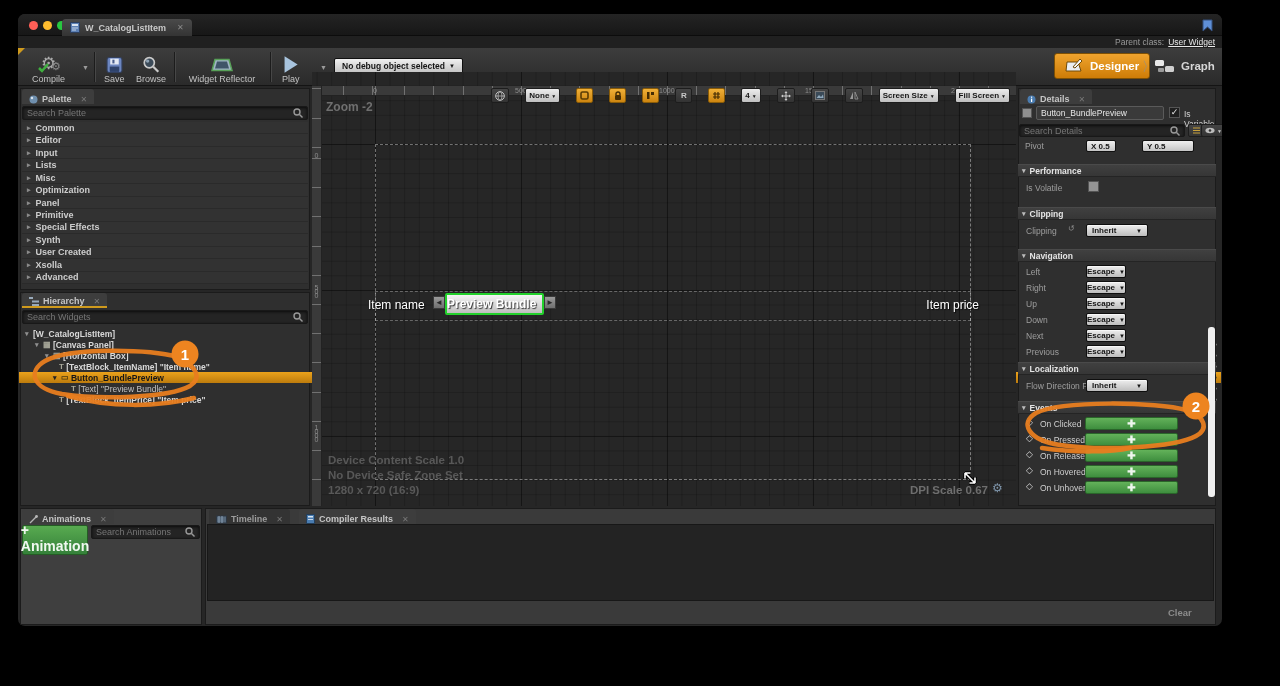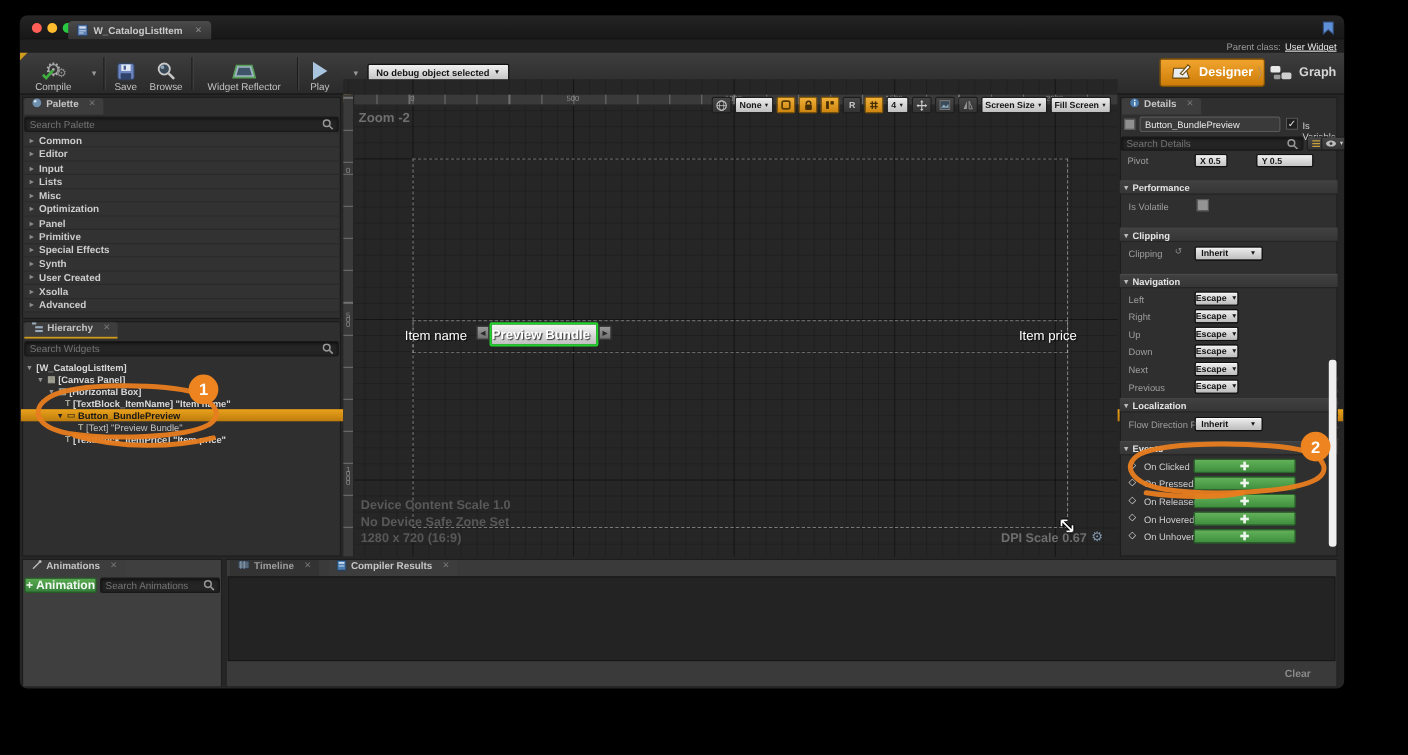--- a/index.html
+++ b/index.html
@@ -23,21 +23,21 @@
   .titem { position:absolute; display:flex; flex-direction:column; align-items:center; justify-content:flex-end; height:34px; top:2px; color:#c2c2c2; font-size:9px; }
   .tsep { position:absolute; top:4px; width:1px; height:30px; background:#1c1c1c; box-shadow:1px 0 0 #474747; }
   .caret { color:#9a9a9a; font-size:7px; }
   .debugbtn { display:flex; align-items:center; gap:4px; background:linear-gradient(#f0f0f0,#c2c2c2); border:1px solid #101010; border-radius:2px; color:#151515; font-size:8.5px; font-weight:bold; padding:2px 7px; }
   .designer-btn { position:absolute; display:flex; align-items:center; gap:6px; background:linear-gradient(#f0a42e,#cd7c07); border:1px solid #7e5004; border-radius:3px; color:#fff; font-weight:bold; font-size:11.5px; padding:0 10px; height:26px; top:5px; }
   .graph-btn { position:absolute; display:flex; align-items:center; gap:6px; color:#d6d6d6; font-weight:bold; font-size:11.5px; height:26px; top:5px; }
 
   
   .panel { position:absolute; background:#2f2f2f; border:1px solid #1b1b1b; }
   .ptabrow { position:absolute; height:16px; display:flex; align-items:flex-end; }
-  .ptab { display:flex; align-items:flex-start; gap:4px; background:#3d3d3d; border-radius:3px 3px 0 0; padding:0 7px; height:15px; font-size:9px; font-weight:bold; color:#c5c5c5; }
+  .ptab { display:flex; align-items:flex-end; gap:4px; background:#3d3d3d; border-radius:3px 3px 0 0; padding:0 7px; height:15px; font-size:9px; font-weight:bold; color:#c5c5c5; }
   .ptab.dim { background:#333; color:#9c9c9c; }
   .ptab .x { color:#777; font-size:8px; margin-left:5px; font-weight:normal; }
   .search { position:absolute; display:flex; align-items:center; background:#242424; border:1px solid #181818; box-shadow:inset 0 1px 3px rgba(0,0,0,.7); border-radius:2px; padding:0 4px; height:14px; }
   .search input { flex:1; background:none; border:none; outline:none; color:#9a9a9a; font-size:9px; font-family:inherit; min-width:0; }
 
   .cats { position:absolute; display:flex; flex-direction:column; }
   .cat { flex:1; display:flex; align-items:center; gap:5px; padding-left:5px; font-size:9px; font-weight:bold; color:#cdcdcd; background:#323232; border-bottom:1px solid #2a2a2a; }
   .cat .tri { color:#8a8a8a; font-size:7px; }
 
   .hrow { position:absolute; left:1px; right:1px; height:11px; display:flex; align-items:center; font-size:8.5px; font-weight:bold; color:#d9d9d9; white-space:nowrap; overflow:hidden; }
@@ -53,41 +53,41 @@
       linear-gradient(rgba(0,0,0,.18) 1px, transparent 1px), linear-gradient(90deg, rgba(0,0,0,.18) 1px, transparent 1px);
     background-size:146px 146px,146px 146px,14.6px 14.6px,14.6px 14.6px;
     background-position:63px 72px; }
   .rulh { position:absolute; left:0; top:14px; width:100%; height:10px; background:#3a3a3a; border-bottom:1px solid #222;
     background-image:repeating-linear-gradient(90deg, rgba(255,255,255,.28) 0 1px, transparent 1px 29.2px); background-position:63px 0; }
   .rulv { position:absolute; left:0; top:14px; width:10px; height:420px; background:#3a3a3a; border-right:1px solid #222;
     background-image:repeating-linear-gradient(rgba(255,255,255,.28) 0 1px, transparent 1px 29.2px); background-position:0 72px; }
   .rnum { position:absolute; font-size:7px; color:#8c8c8c; }
   .vnum { position:absolute; left:1px; font-size:7px; color:#8c8c8c; writing-mode:vertical-rl; text-orientation:upright; letter-spacing:-3px; }
   .dashed { position:absolute; border:1px dashed rgba(255,255,255,.4); }
-  .cv-toolbar { position:absolute; top:16px; right:6px; display:flex; gap:3px; align-items:center; }
+  .cv-toolbar { position:absolute; top:16px; right:6px; display:flex; gap:16px; align-items:center; }
   .cbtn { height:15px; min-width:17px; display:flex; align-items:center; justify-content:center; gap:2px; background:linear-gradient(#454545,#333); border:1px solid #1d1d1d; border-radius:2px; color:#c9c9c9; font-size:8px; font-weight:bold; padding:0 3px; }
   .cbtn.lit { background:linear-gradient(#f0b038,#cd8510); color:#3a2703; border-color:#8a5c08; }
   .cbtn.pale { background:linear-gradient(#ececec,#c0c0c0); color:#161616; }
   .statustxt { position:absolute; font-size:11.5px; font-weight:bold; color:#585858; }
   .preview-btn { position:absolute; background:linear-gradient(#f4f4f4,#bfbfbf); border:2px solid #23d12c; border-radius:2px; display:flex; align-items:center; justify-content:flex-start; color:#fff; font-weight:bold; font-size:12px; text-shadow:1px 1px 1px rgba(0,0,0,.75); }
   .handle { position:absolute; width:12px; height:13px; background:linear-gradient(#9a9a9a,#707070); border:1px solid #3a3a3a; color:#2a2a2a; font-size:8px; display:flex; align-items:center; justify-content:center; }
   .cv-text { position:absolute; color:#fff; font-weight:normal; font-size:12px; text-shadow:1px 1px 1px rgba(0,0,0,.8); }
 
   
   .sect { position:absolute; left:1000px; width:198px; height:13px; background:linear-gradient(#404040,#363636); border-top:1px solid #4a4a4a; border-bottom:1px solid #242424; display:flex; align-items:center; gap:4px; padding-left:4px; font-size:8.5px; font-weight:bold; color:#e4e4e4; }
   .dlabel { position:absolute; font-size:8.5px; color:#9e9e9e; }
   .dd { position:absolute; display:flex; align-items:center; justify-content:center; gap:4px; background:linear-gradient(#eeeeee,#bdbdbd); border:1px solid #0e0e0e; border-radius:2px; color:#141414; font-size:8px; font-weight:bold; height:13px; box-shadow:inset 0 1px 0 rgba(255,255,255,.6); }
   .plus { position:absolute; background:linear-gradient(#63b25a,#3e8e3e); border:1px solid #2a662a; border-radius:2px; color:#eef6ee; font-weight:bold; font-size:10px; display:flex; align-items:center; justify-content:center; height:13px; }
   .chk { position:absolute; width:11px; height:11px; border:1px solid #555; background:#1f1f1f; color:#e8e8e8; font-size:9px; line-height:9px; text-align:center; }
   .chk.gray { background:#949494; }
   .diamond { position:absolute; color:#d8d8d8; font-size:9px; }
   .valbox { position:absolute; display:flex; align-items:center; padding:0 4px; background:linear-gradient(#efefef,#c4c4c4); border:1px solid #111; border-radius:2px; color:#151515; font-size:8px; font-weight:bold; height:12px; }
 
   
-  .green-btn { position:absolute; display:flex; align-items:center; justify-content:center; background:linear-gradient(#58aa50,#35813a); border:1px solid #245c24; border-radius:2px; color:#f0f8f0; font-size:11px; font-weight:bold; height:14px; }
+  .green-btn { position:absolute; display:flex; align-items:flex-end; justify-content:center; background:linear-gradient(#58aa50,#35813a); border:1px solid #245c24; border-radius:2px; color:#f0f8f0; font-size:14px; font-weight:bold; height:30px; }
   .corner { position:absolute; width:0; height:0; border-top:7px solid #cf9a1d; border-right:7px solid transparent; }
   svg { display:block; }
 </style>
 </head>
 <body>
 
 <div id="stage">
 <div class="win">
 
   <div class="titlebar">

